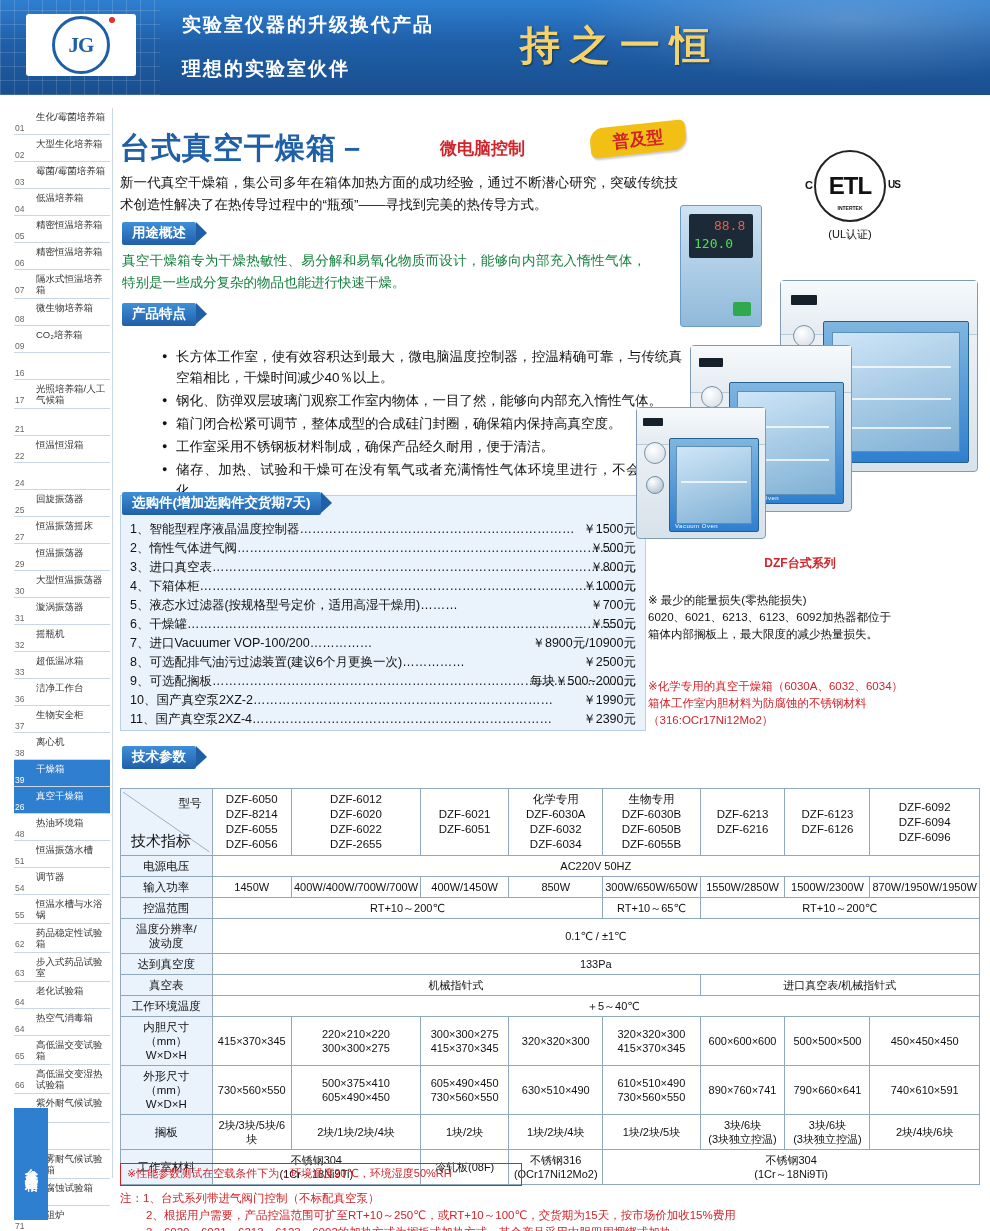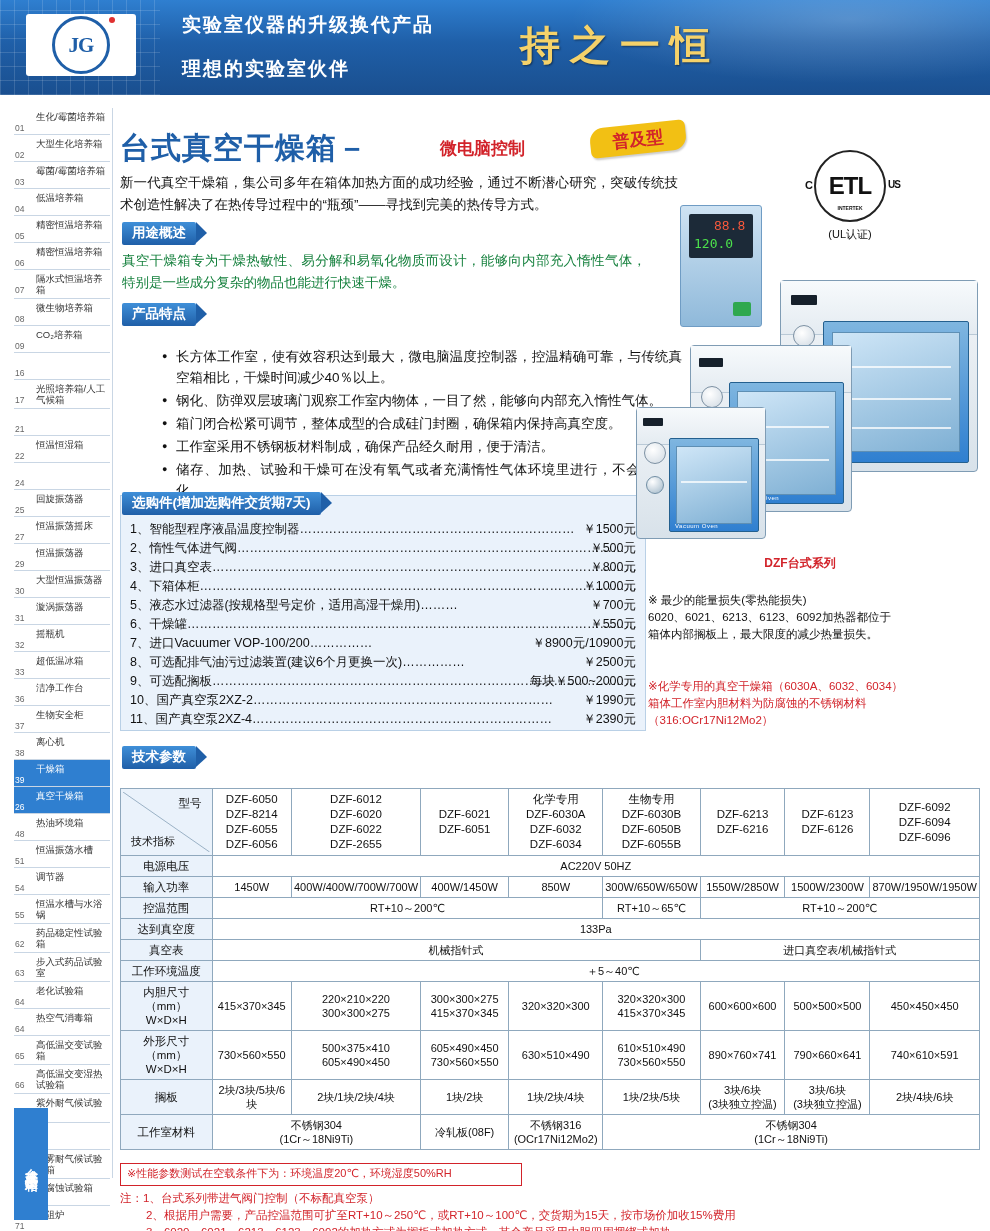--- a/index.html
+++ b/index.html
@@ -96,21 +96,21 @@
   .note-star{position:absolute;left:648px;top:592px;width:330px;font-size:11.5px;line-height:17px;color:#111;}
   .note-red{position:absolute;left:648px;top:678px;width:330px;font-size:11.5px;line-height:17px;color:#d2232a;}
 
   
   .tbl-head{position:absolute;left:122px;top:746px;}
   table.spec{position:absolute;left:120px;top:772px;border-collapse:collapse;width:860px;font-size:11px;color:#111;margin-top:16px;}
   table.spec td{border:1px solid #8fa8bd;text-align:center;vertical-align:middle;padding:3px 2px;line-height:14px;}
   table.spec td.lbl{background:#eaf2fb;width:112px;font-size:11.5px;}
   .mdl{font-size:11.5px;line-height:15px;}
   .diag{position:relative;height:60px;}
-  .diag .d1{position:absolute;left:8px;bottom:4px;font-size:11px;text-align:right;}
+  .diag .d1{position:absolute;left:8px;bottom:4px;font-size:15px;text-align:right;}
   .diag .d2{position:absolute;right:8px;top:4px;font-size:11.5px;}
   .diag .line{position:absolute;left:0;top:0;width:100%;height:100%;}
 
   
   .fn-box{position:absolute;left:120px;top:1163px;width:400px;height:21px;border:1px solid #d2232a;}
   .fn-box span{display:block;font-size:11px;color:#d2232a;line-height:19px;padding-left:6px;}
   .fnotes{position:absolute;left:120px;top:1190px;width:860px;font-size:11.5px;line-height:17px;color:#d2232a;}
   .fnotes div{white-space:nowrap;}
   .side-rule{position:absolute;left:112px;top:108px;width:1px;height:1070px;background:#c9d6e4;}
 </style>
@@ -350,20 +350,25 @@
         <td style="white-space: pre-line;">1500W/2300W</td>
         <td style="white-space: pre-line;">870W/1950W/1950W</td>
       </tr>
       <tr>
         <td class="lbl" style="white-space: pre-line;">控温范围</td>
         <td colspan="4" style="white-space: pre-line;">RT+10～200℃</td>
         <td style="white-space: pre-line;">RT+10～65℃</td>
         <td colspan="3" style="white-space: pre-line;">RT+10～200℃</td>
       </tr>
       <tr>
+        <td class="lbl" style="white-space: pre-line;">温度分辨率/
+波动度</td>
+        <td colspan="8" style="white-space: pre-line;">0.1℃ / ±1℃</td>
+      </tr>
+      <tr>
         <td class="lbl" style="white-space: pre-line;">达到真空度</td>
         <td colspan="8" style="white-space: pre-line;">133Pa</td>
       </tr>
       <tr>
         <td class="lbl" style="white-space: pre-line;">真空表</td>
         <td colspan="5" style="white-space: pre-line;">机械指针式</td>
         <td colspan="3" style="white-space: pre-line;">进口真空表/机械指针式</td>
       </tr>
       <tr>
         <td class="lbl" style="white-space: pre-line;">工作环境温度</td>

